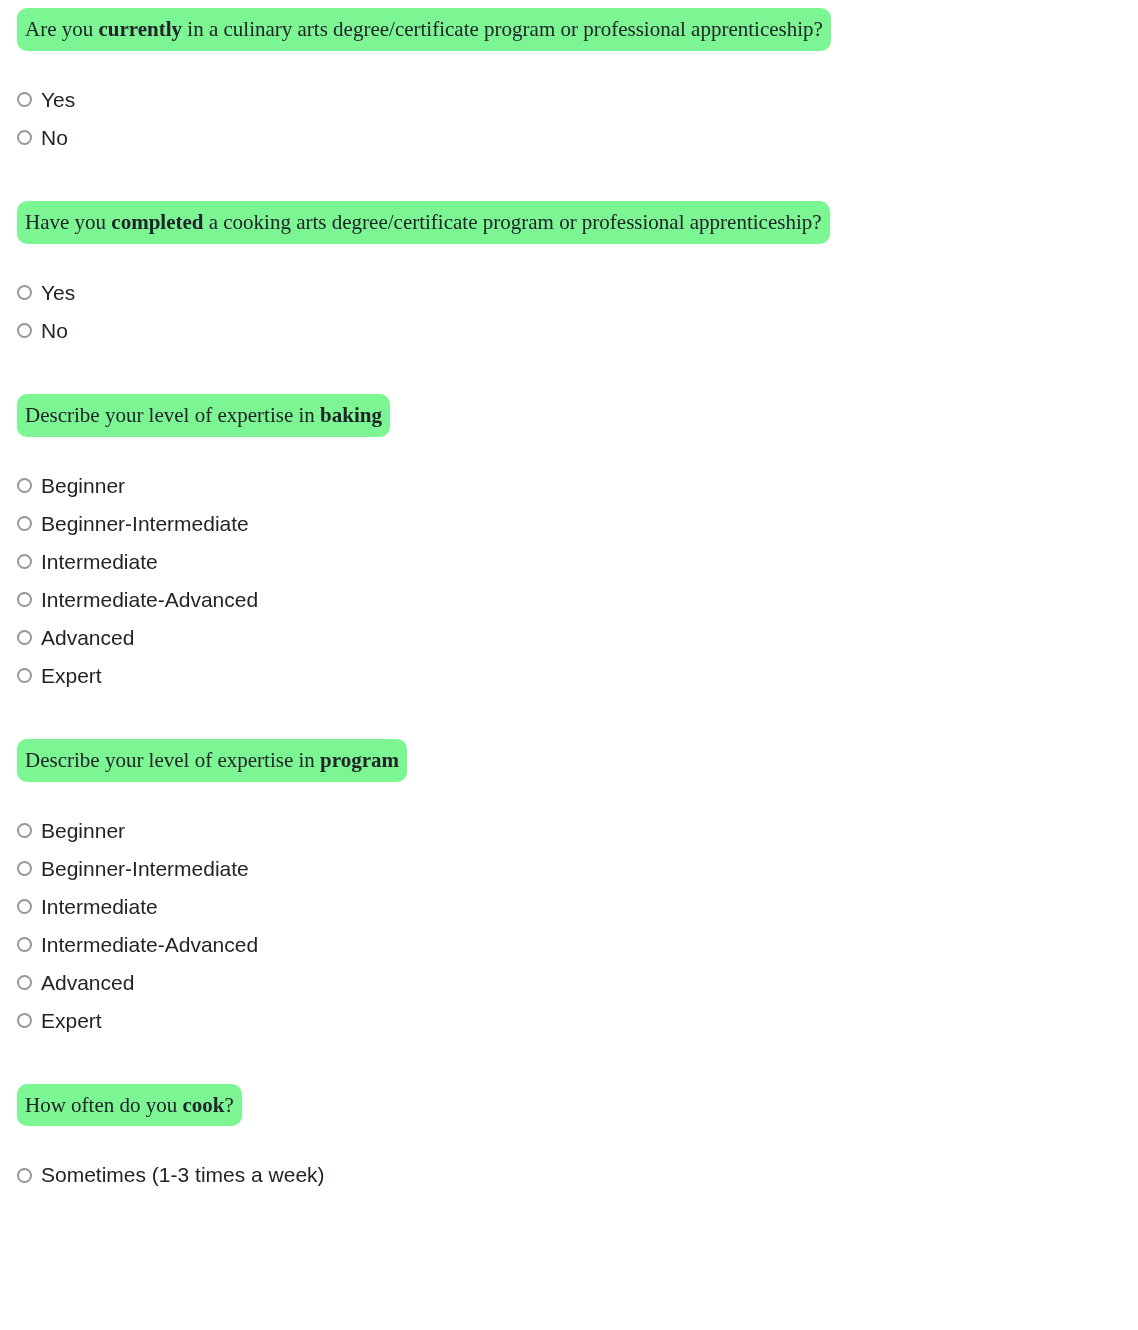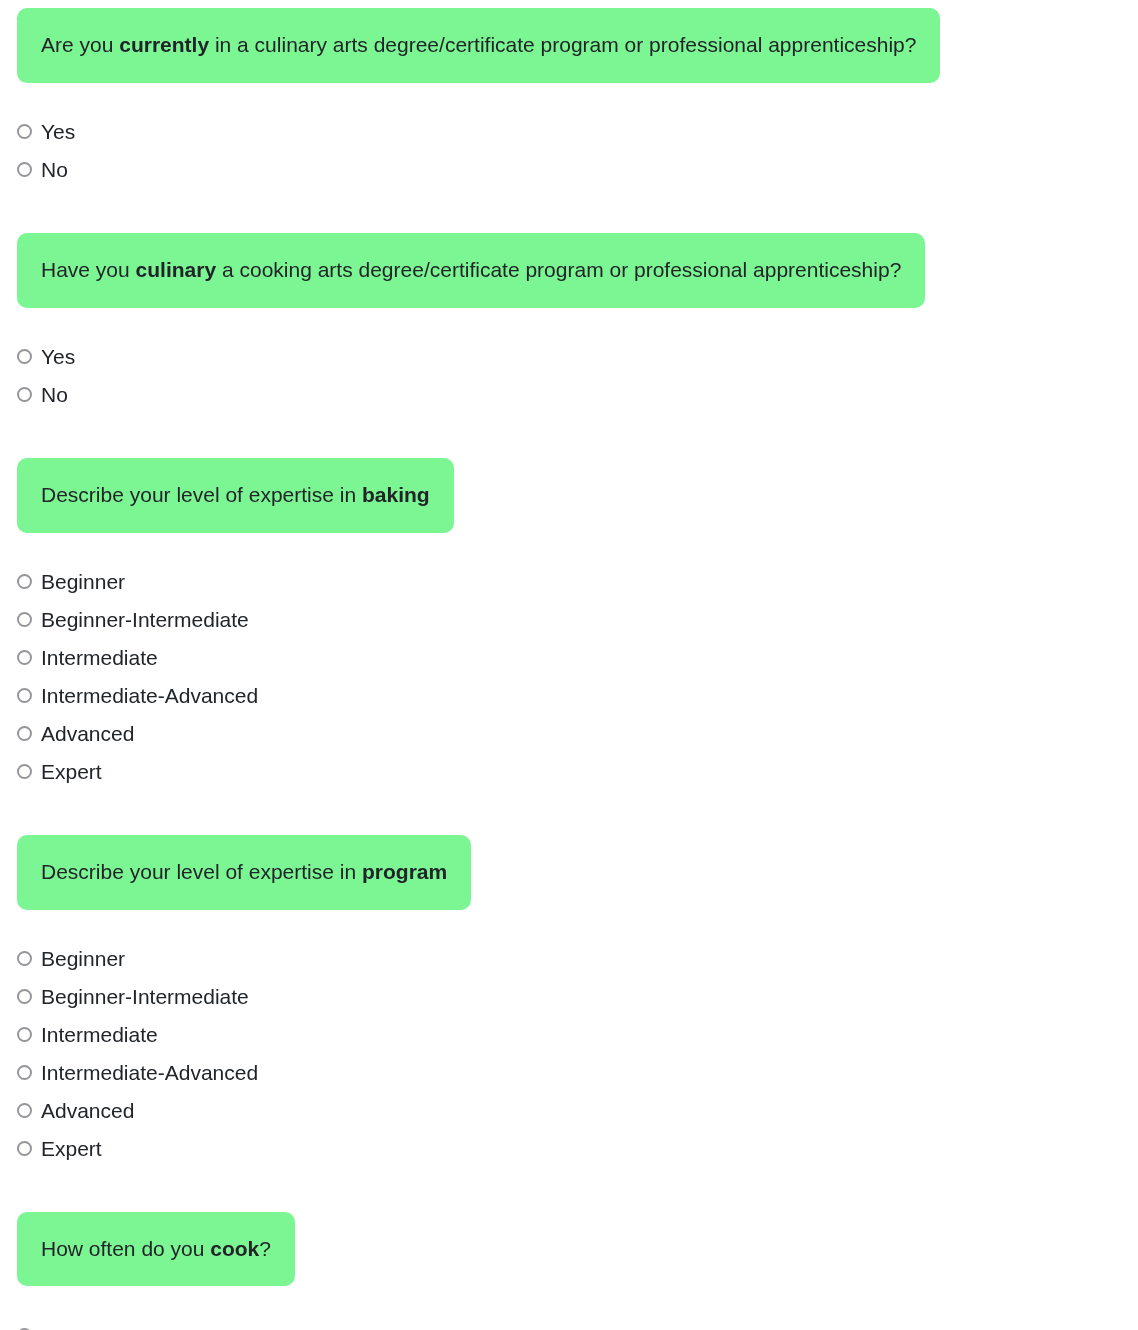--- a/index.html
+++ b/index.html
@@ -13,25 +13,26 @@
   .survey {
     width: 1138px;
     min-height: 1330px;
     padding: 8px 14px 20px 17px;
   }
   .question-block { }
   .question {
     display: inline-block;
     max-width: 1107px;
     background: #7bf693;
-    padding: 24px;
+    padding: 8px;
     border-radius: 10px;
     font-size: 21px;
     line-height: 1.28;
     color: #212529;
+    font-family: Liberation Serif, serif;
   }
   .question strong { font-weight: 700; }
   .options {
     margin: 30px 0 44px 0;
     padding: 0;
     list-style: none;
   }
   .option {
     display: flex;
     align-items: center;
@@ -63,21 +64,21 @@
         <span class="option-label">Yes</span>
       </li>
       <li class="option">
         <span class="radio"></span>
         <span class="option-label">No</span>
       </li>
     </ul>
   </section>
 
   <section class="question-block">
-    <div class="question"><span>Have you </span><strong>culinary</strong><span> a cooking arts degree/certificate program or professional apprenticeship?</span></div>
+    <div class="question"><span>Have you </span><strong>completed</strong><span> a cooking arts degree/certificate program or professional apprenticeship?</span></div>
     <ul class="options">
       <li class="option">
         <span class="radio"></span>
         <span class="option-label">Yes</span>
       </li>
       <li class="option">
         <span class="radio"></span>
         <span class="option-label">No</span>
       </li>
     </ul>
@@ -141,17 +142,18 @@
         <span class="option-label">Expert</span>
       </li>
     </ul>
   </section>
 
   <section class="question-block">
     <div class="question"><span>How often do you </span><strong>cook</strong><span>?</span></div>
     <ul class="options">
       <li class="option">
         <span class="radio"></span>
+        <span class="option-label">Sometimes (1-3 times a week)</span>
       </li>
     </ul>
   </section>
 
 </div>
 
 </body></html>

